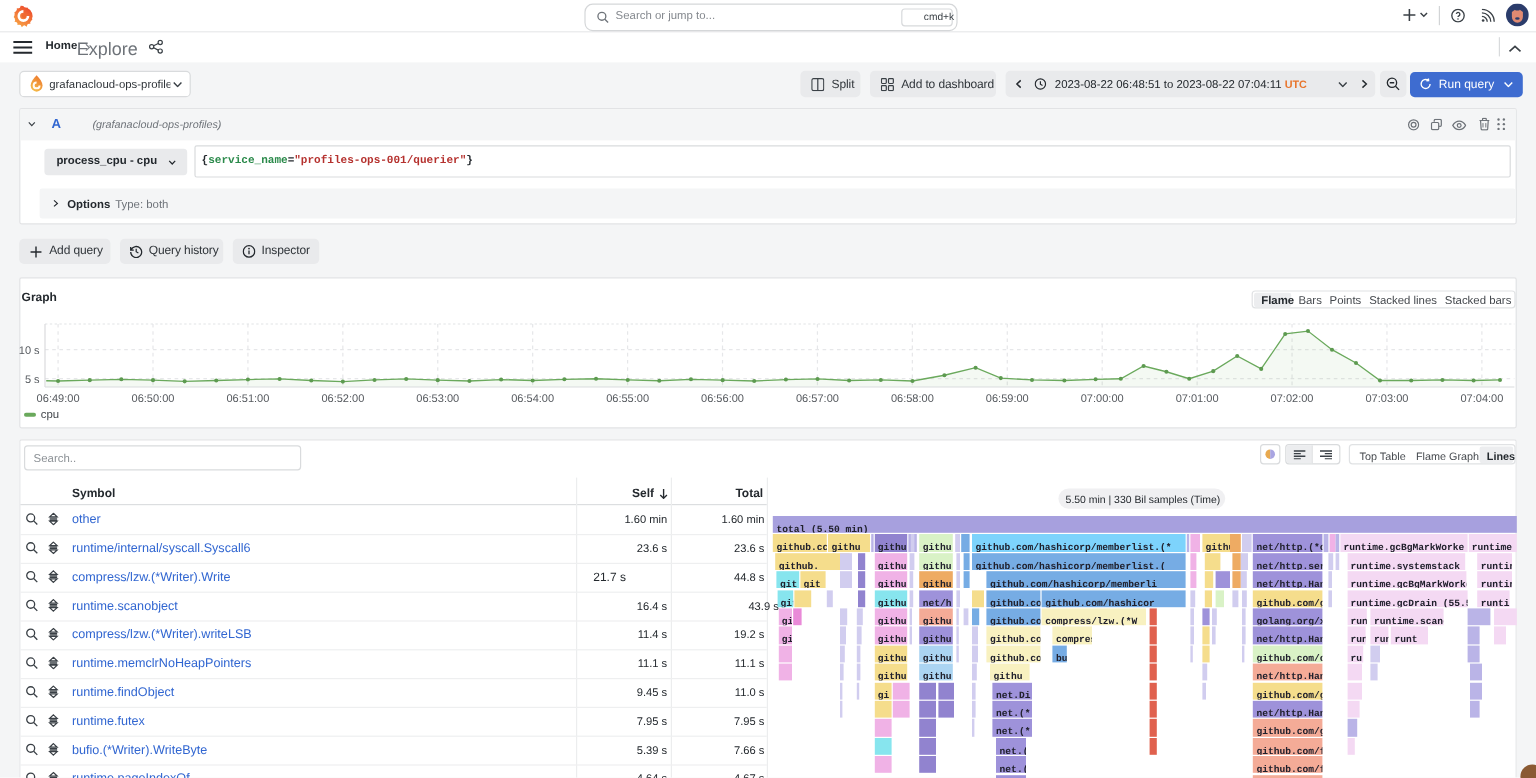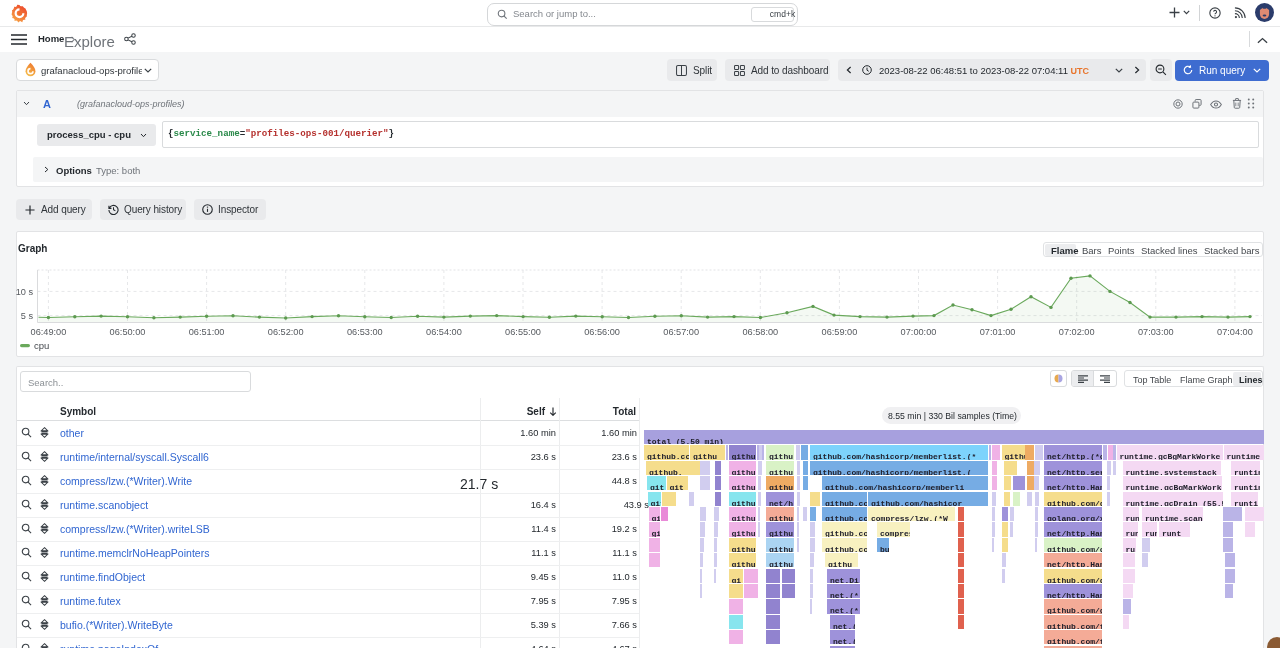--- a/index.html
+++ b/index.html
@@ -366,21 +366,21 @@
 <div class="abs" style="left:541px;top:452px;width:96px;text-align:right;font-size:9.3px;color:#24292e">23.6 s</div>
 <div class="abs" style="left:17px;top:445px;width:622px;height:1px;background:#eeeff0"></div>
 <svg class="abs" style="left:21px;top:475px" width="11" height="11" viewBox="0 0 12 12">
     <circle cx="5" cy="5" r="3.6" fill="none" stroke="#3a4046" stroke-width="1.2"></circle>
     <path d="M7.7 7.7 L11 11" stroke="#3a4046" stroke-width="1.2"></path>
   </svg>
 <svg class="abs" style="left:39px;top:475px" width="11" height="11" viewBox="0 0 12 12">
     <path d="M6 0.8 L9.4 4 H2.6 Z M6 11.2 L9.4 8 H2.6 Z M2.6 5.3 H9.4 M2.6 6.7 H9.4" fill="none" stroke="#3a4046" stroke-width="1.1"></path>
   </svg>
 <div class="abs" style="left:60px;top:475px;font-size:10.5px;font-weight:500;color:#3166d1;white-space:nowrap">compress/lzw.(*Writer).Write</div>
-<div class="abs" style="left:460px;top:476px;width:96px;text-align:left;font-size:14px;color:#24292e">21.7 s</div>
+<div class="abs" style="left:460px;top:476px;width:96px;text-align:center;font-size:10px;color:#24292e">21.7 s</div>
 <div class="abs" style="left:541px;top:476px;width:96px;text-align:right;font-size:9.3px;color:#24292e">44.8 s</div>
 <div class="abs" style="left:17px;top:469px;width:622px;height:1px;background:#eeeff0"></div>
 <svg class="abs" style="left:21px;top:499px" width="11" height="11" viewBox="0 0 12 12">
     <circle cx="5" cy="5" r="3.6" fill="none" stroke="#3a4046" stroke-width="1.2"></circle>
     <path d="M7.7 7.7 L11 11" stroke="#3a4046" stroke-width="1.2"></path>
   </svg>
 <svg class="abs" style="left:39px;top:499px" width="11" height="11" viewBox="0 0 12 12">
     <path d="M6 0.8 L9.4 4 H2.6 Z M6 11.2 L9.4 8 H2.6 Z M2.6 5.3 H9.4 M2.6 6.7 H9.4" fill="none" stroke="#3a4046" stroke-width="1.1"></path>
   </svg>
 <div class="abs" style="left:60px;top:499px;font-size:10.5px;font-weight:500;color:#3166d1;white-space:nowrap">runtime.scanobject</div>
@@ -447,21 +447,21 @@
     <path d="M7.7 7.7 L11 11" stroke="#3a4046" stroke-width="1.2"></path>
   </svg>
 <svg class="abs" style="left:39px;top:643px" width="11" height="11" viewBox="0 0 12 12">
     <path d="M6 0.8 L9.4 4 H2.6 Z M6 11.2 L9.4 8 H2.6 Z M2.6 5.3 H9.4 M2.6 6.7 H9.4" fill="none" stroke="#3a4046" stroke-width="1.1"></path>
   </svg>
 <div class="abs" style="left:60px;top:643px;font-size:10.5px;font-weight:500;color:#3166d1;white-space:nowrap">runtime.pageIndexOf</div>
 <div class="abs" style="left:460px;top:644px;width:96px;text-align:right;font-size:9.3px;color:#24292e">4.64 s</div>
 <div class="abs" style="left:541px;top:644px;width:96px;text-align:right;font-size:9.3px;color:#24292e">4.67 s</div>
 <div class="abs" style="left:17px;top:637px;width:622px;height:1px;background:#eeeff0"></div>
 <div class="abs" style="left:882px;top:407px;width:139px;height:17px;background:#f0f0f2;border-radius:9px"></div>
-<div class="abs" style="left:888px;top:411px;font-size:8.7px;color:#24292e;white-space:nowrap">8.55 min | 330 Bil samples (Time)</div>
+<div class="abs" style="left:888px;top:411px;font-size:8.7px;color:#24292e;white-space:nowrap">5.50 min | 330 Bil samples (Time)</div>
 <div class="abs" style="left:644px;top:430.0px;width:620px;height:14.2px;background:#a7a0de;overflow:hidden;white-space:nowrap"><span class="mono" style="font-size:8px;font-weight:700;line-height:14.2px;padding-left:3px;color:#20202c">total (5.50 min)</span></div>
 <div class="abs" style="left:644px;top:445.4px;width:45px;height:14.2px;background:#f5dd8c;overflow:hidden;white-space:nowrap"><span class="mono" style="font-size:8px;font-weight:700;line-height:14.2px;padding-left:3px;color:#20202c">github.cc</span></div>
 <div class="abs" style="left:690px;top:445.4px;width:35px;height:14.2px;background:#f5dd8c;overflow:hidden;white-space:nowrap"><span class="mono" style="font-size:8px;font-weight:700;line-height:14.2px;padding-left:3px;color:#20202c">githu</span></div>
 <div class="abs" style="left:726px;top:445.4px;width:2px;height:14.2px;background:#bab4e7"></div>
 <div class="abs" style="left:728.5px;top:445.4px;width:27px;height:14.2px;background:#9183cf;overflow:hidden;white-space:nowrap"><span class="mono" style="font-size:8px;font-weight:700;line-height:14.2px;padding-left:3px;color:#20202c">githu</span></div>
 <div class="abs" style="left:757px;top:445.4px;width:7px;height:14.2px;background:#bab4e7"></div>
 <div class="abs" style="left:766px;top:445.4px;width:28px;height:14.2px;background:#d9f2c6;overflow:hidden;white-space:nowrap"><span class="mono" style="font-size:8px;font-weight:700;line-height:14.2px;padding-left:3px;color:#20202c">githu</span></div>
 <div class="abs" style="left:795.5px;top:445.4px;width:4px;height:14.2px;background:#d1cdef"></div>
 <div class="abs" style="left:801px;top:445.4px;width:7px;height:14.2px;background:#76ace4"></div>
 <div class="abs" style="left:810px;top:445.4px;width:178px;height:14.2px;background:#7dd3fc;overflow:hidden;white-space:nowrap"><span class="mono" style="font-size:8px;font-weight:700;line-height:14.2px;padding-left:3px;color:#20202c">github.com/hashicorp/memberlist.(*</span></div>

